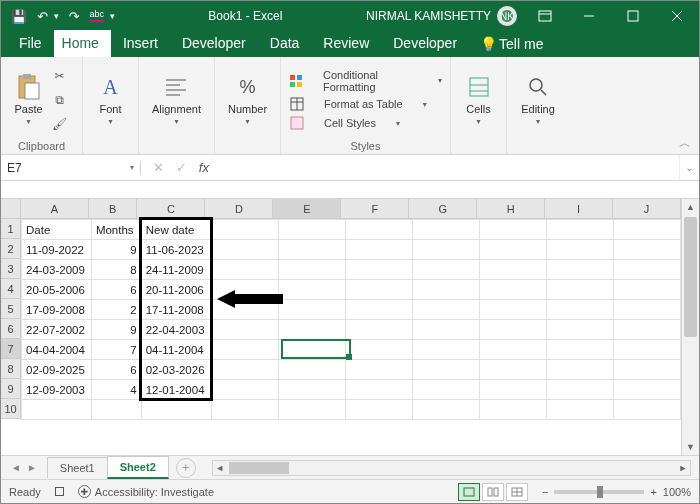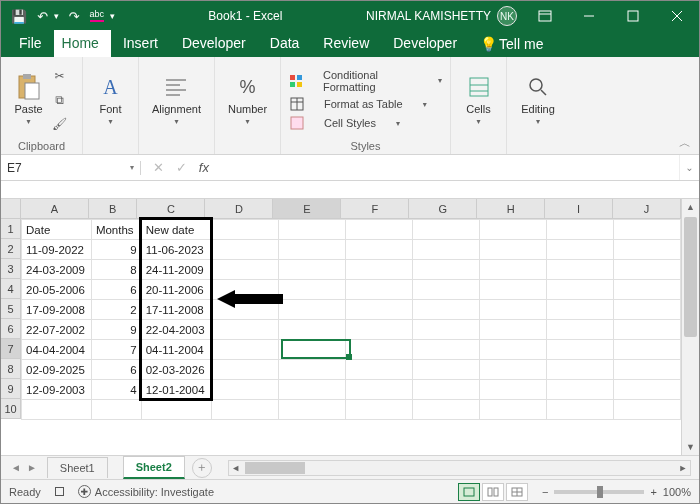--- a/index.html
+++ b/index.html
@@ -7,21 +7,21 @@
 
   
   .titlebar { height: 30px; background: #0f6b3a; display: flex; align-items: center; color: #fff; font-size: 12px; }
   .qat { display: flex; align-items: center; gap: 10px; padding: 0 10px; height: 100%; }
   .qat .glyph { color: #fff; font-size: 13px; opacity: 0.95; }
   .qat .spell { position: relative; font-size: 9px; line-height: 9px; display: inline-flex; flex-direction: column; align-items: center; }
   .qat .spell::after { content:""; display:block; width:14px; height:2px; background:#e08; margin-top:1px; }
   .qat .drop { font-size: 9px; color:#fff; margin-left:-4px; }
   .title-center { flex:1; text-align:center; font-size: 12px; }
   .user { display:flex; align-items:center; gap:6px; padding-right:6px; }
-  .avatar { width:20px; height:20px; border-radius:50%; background:#3c8d5e; display:flex; align-items:center; justify-content:center; font-size:10px; color:#eafaf0; border:1px solid #e5e5e5; }
+  .avatar { width:20px; height:20px; border-radius:50%; background:#3c8d5e; display:flex; align-items:center; justify-content:center; font-size:10px; color:#eafaf0; border:4px solid #e5e5e5; }
   .winbtns { display:flex; height:100%; }
   .winbtn { width:44px; display:flex; align-items:center; justify-content:center; color:#fff; font-size:12px; }
   .winbtn svg { stroke:#fff; fill:none; stroke-width:1; }
 
   
   .tabs { height: 26px; background:#0f6b3a; display:flex; align-items:flex-end; padding-left:6px; font-size:14px; color:#fff; }
   .tab { padding:5px 12px 6px; cursor:default; }
   .tab.active { background:#fff; color:#217346;padding-left:8px; }
   .tellme { display:flex; align-items:center; gap:4px; padding:5px 10px; margin-left:4px; }
   .bulb { width:12px; height:12px; display:inline-flex; align-items:center; justify-content:center; }
@@ -75,21 +75,21 @@
   
   .black-box { position:absolute; border:3px solid #000; pointer-events:none; }
   .arrow-shape { position:absolute; pointer-events:none; }
   .arrow-shape .shaft { position:absolute; background:#000; height:10px; width:50px; top:3px; left:16px; }
   .arrow-shape .head { position:absolute; width:0; height:0; border-top:9px solid transparent; border-bottom:9px solid transparent; border-right:18px solid #000; left:0; top:-1px;}
 
   
   .tabbar { height:24px; border-top:1px solid #d4d4d4; display:flex; align-items:center; background:#f3f3f3; font-size:11px; color:#555; }
   .tabnav { display:flex; gap:6px; padding:0 10px; color:#888; font-size:10px; }
   .sheettab { padding:4px 12px; border:1px solid #ccc; border-bottom:none; background:#f3f3f3; margin-right:-1px; }
-  .sheettab.active { background:#fff; color:#1a7f46; font-weight:600; border-bottom:2px solid #1a7f46;margin-left:16px; }
+  .sheettab.active { background:#fff; color:#1a7f46; font-weight:600; border-bottom:2px solid #1a7f46; }
   .addsheet { width:20px; height:20px; border:1px solid #ccc; border-radius:50%; display:flex; align-items:center; justify-content:center; margin-left:8px; color:#888; font-size:12px;}
   .hscroll { flex:1; margin:0 8px 0 16px; height:16px; background:#f1f1f1; border:1px solid #d4d4d4; position:relative; }
   .hscroll .harrow { position:absolute; top:0; bottom:0; width:14px; display:flex; align-items:center; justify-content:center; font-size:9px; color:#666;}
   .hscroll .harrow.left{left:0;} .hscroll .harrow.right{right:0;}
   .hscroll .hthumb { position:absolute; top:1px; bottom:1px; left:16px; width:60px; background:#c8c8c8; }
 
   
   .status { height:24px; border-top:1px solid #d4d4d4; background:#f3f3f3; display:flex; align-items:center; font-size:11px; color:#555; padding:0 8px; gap:14px; }
   .status .spacer { flex:1; }
   .viewbtns { display:flex; gap:2px; }

